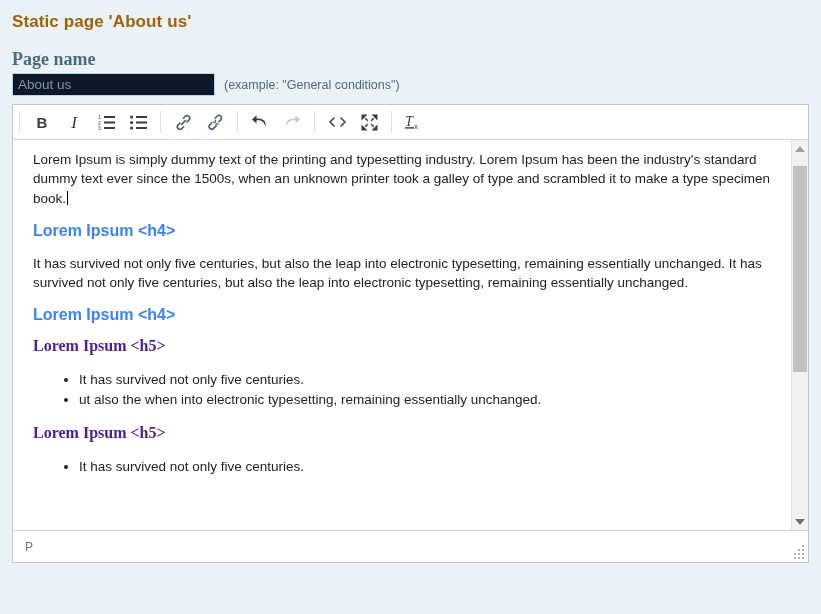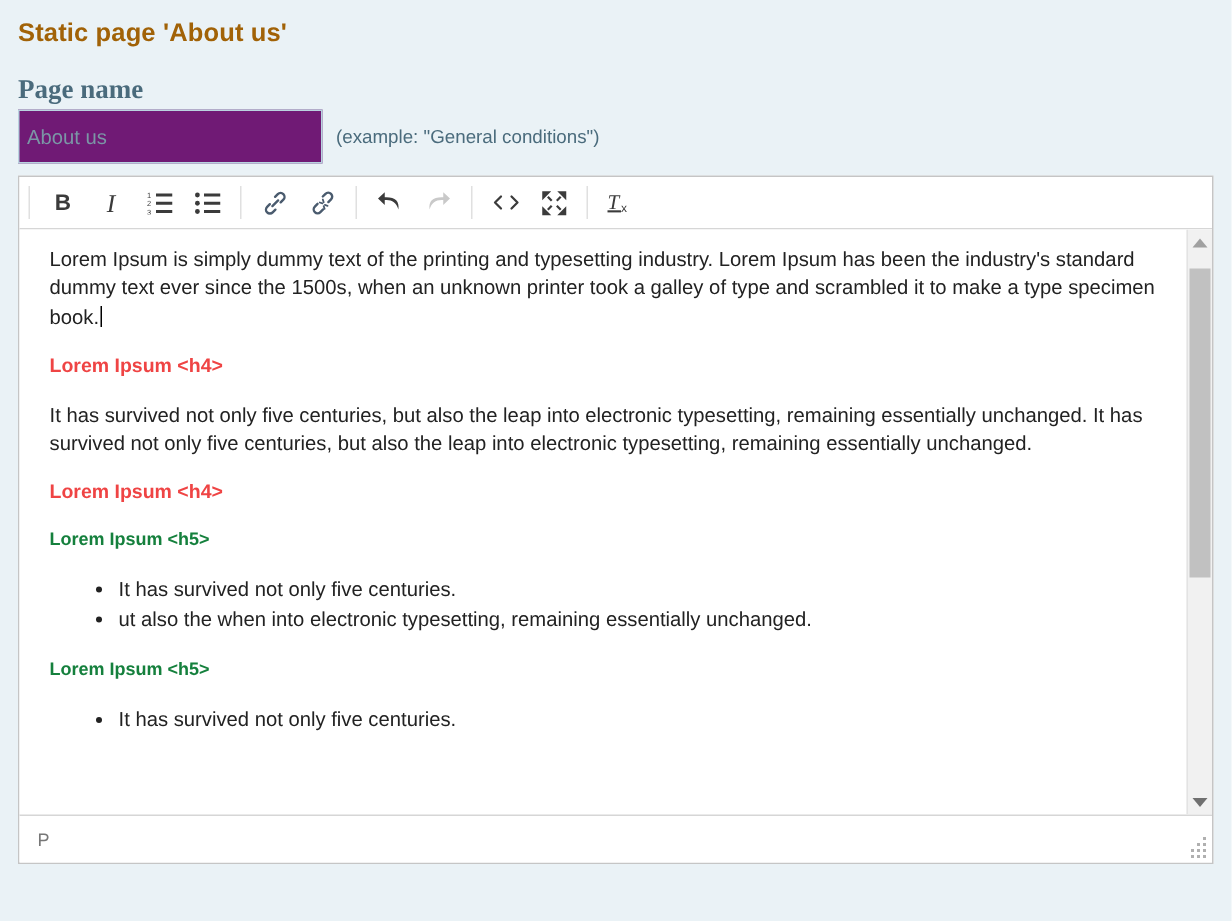--- a/index.html
+++ b/index.html
@@ -46,24 +46,24 @@
   .label-page-content { padding-top: 14px; }
 
   
   .name-row {
     display: flex;
     align-items: center;
     padding-top: 7px;
   }
   .name-input {
     width: 203px;
-    height: 36px;
+    height: 23px;
     box-sizing: border-box;
     border: 1px solid #b9d3e0;
-    background: #701a75;
+    background: #0f172a;
     color: #7b96a6;
     font-family: "Liberation Sans", sans-serif;
     font-size: 13.5px;
     padding: 2px 5px;
     outline: none;
     border-radius: 0;
   }
   .name-input::placeholder { color: #7b96a6; opacity: 1; }
   .name-hint {
     font-size: 12.5px;
@@ -157,31 +157,32 @@
     font-family: "Liberation Sans", sans-serif;
     font-size: 13.5px;
     color: #222;
   }
   .content p {
     margin: 0 0 14px 0;
     line-height: 19.3px;
   }
   .content h4 {
     margin: 0 0 14px 0;
-    font-size: 13px;
+    font-size: 16px;
     font-weight: bold;
     line-height: 18px;
-    color: #ef4444;
+    color: #3b82f6;
   }
   .content h5 {
     margin: 0 0 16px 0;
-    font-size: 12px;
+    font-size: 16px;
     font-weight: bold;
     line-height: 16px;
-    color: #15803d;
+    color: #4c1d95;
+    font-family: Liberation Serif, serif;
   }
   .content ul {
     margin: 16px 0 16px 0;
     padding-left: 46px;
     list-style: disc;
   }
   .content li {
     line-height: 19.3px;
     margin: 0;
   }

